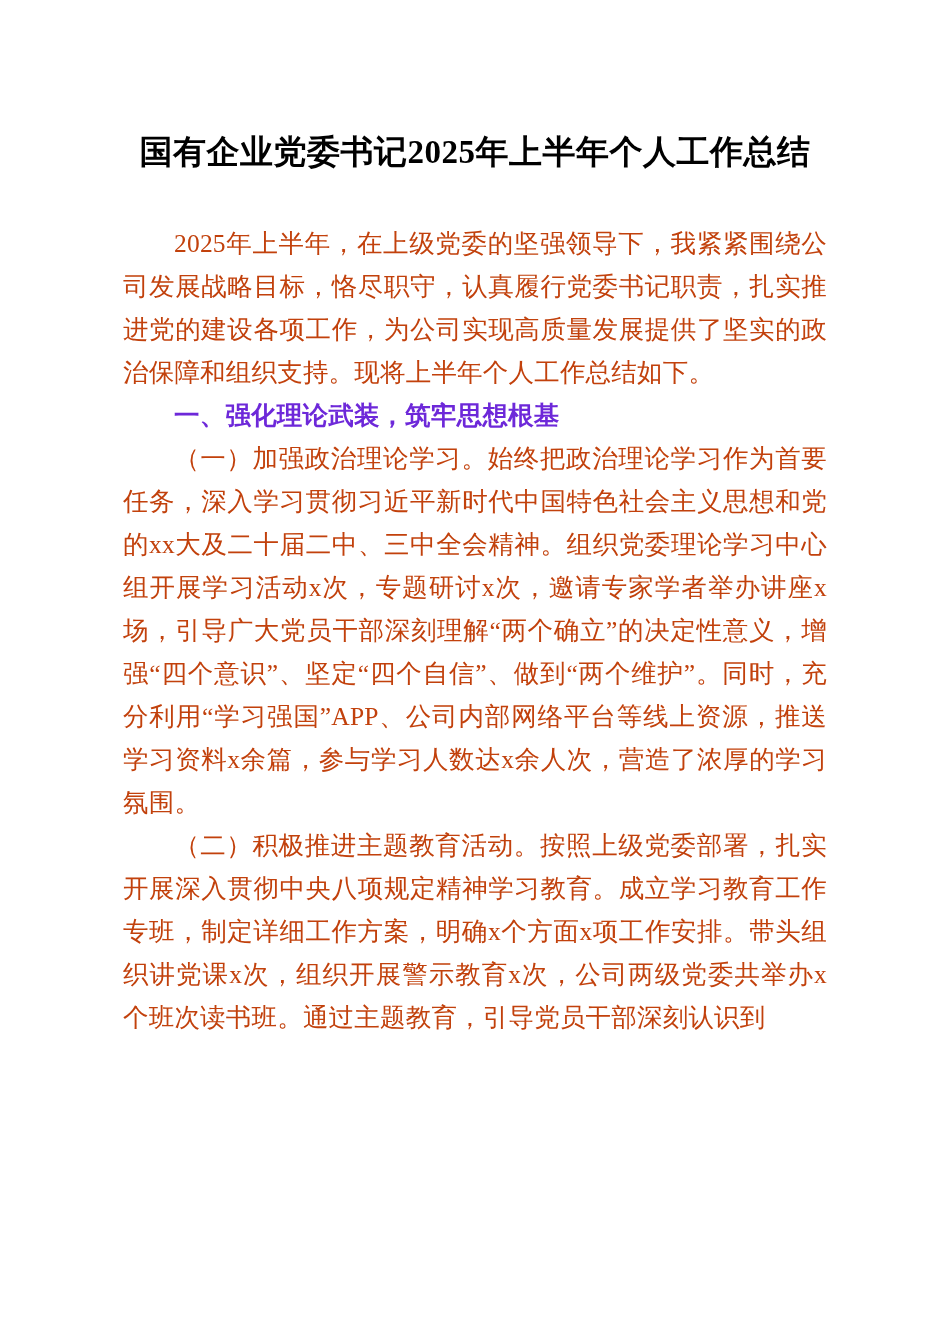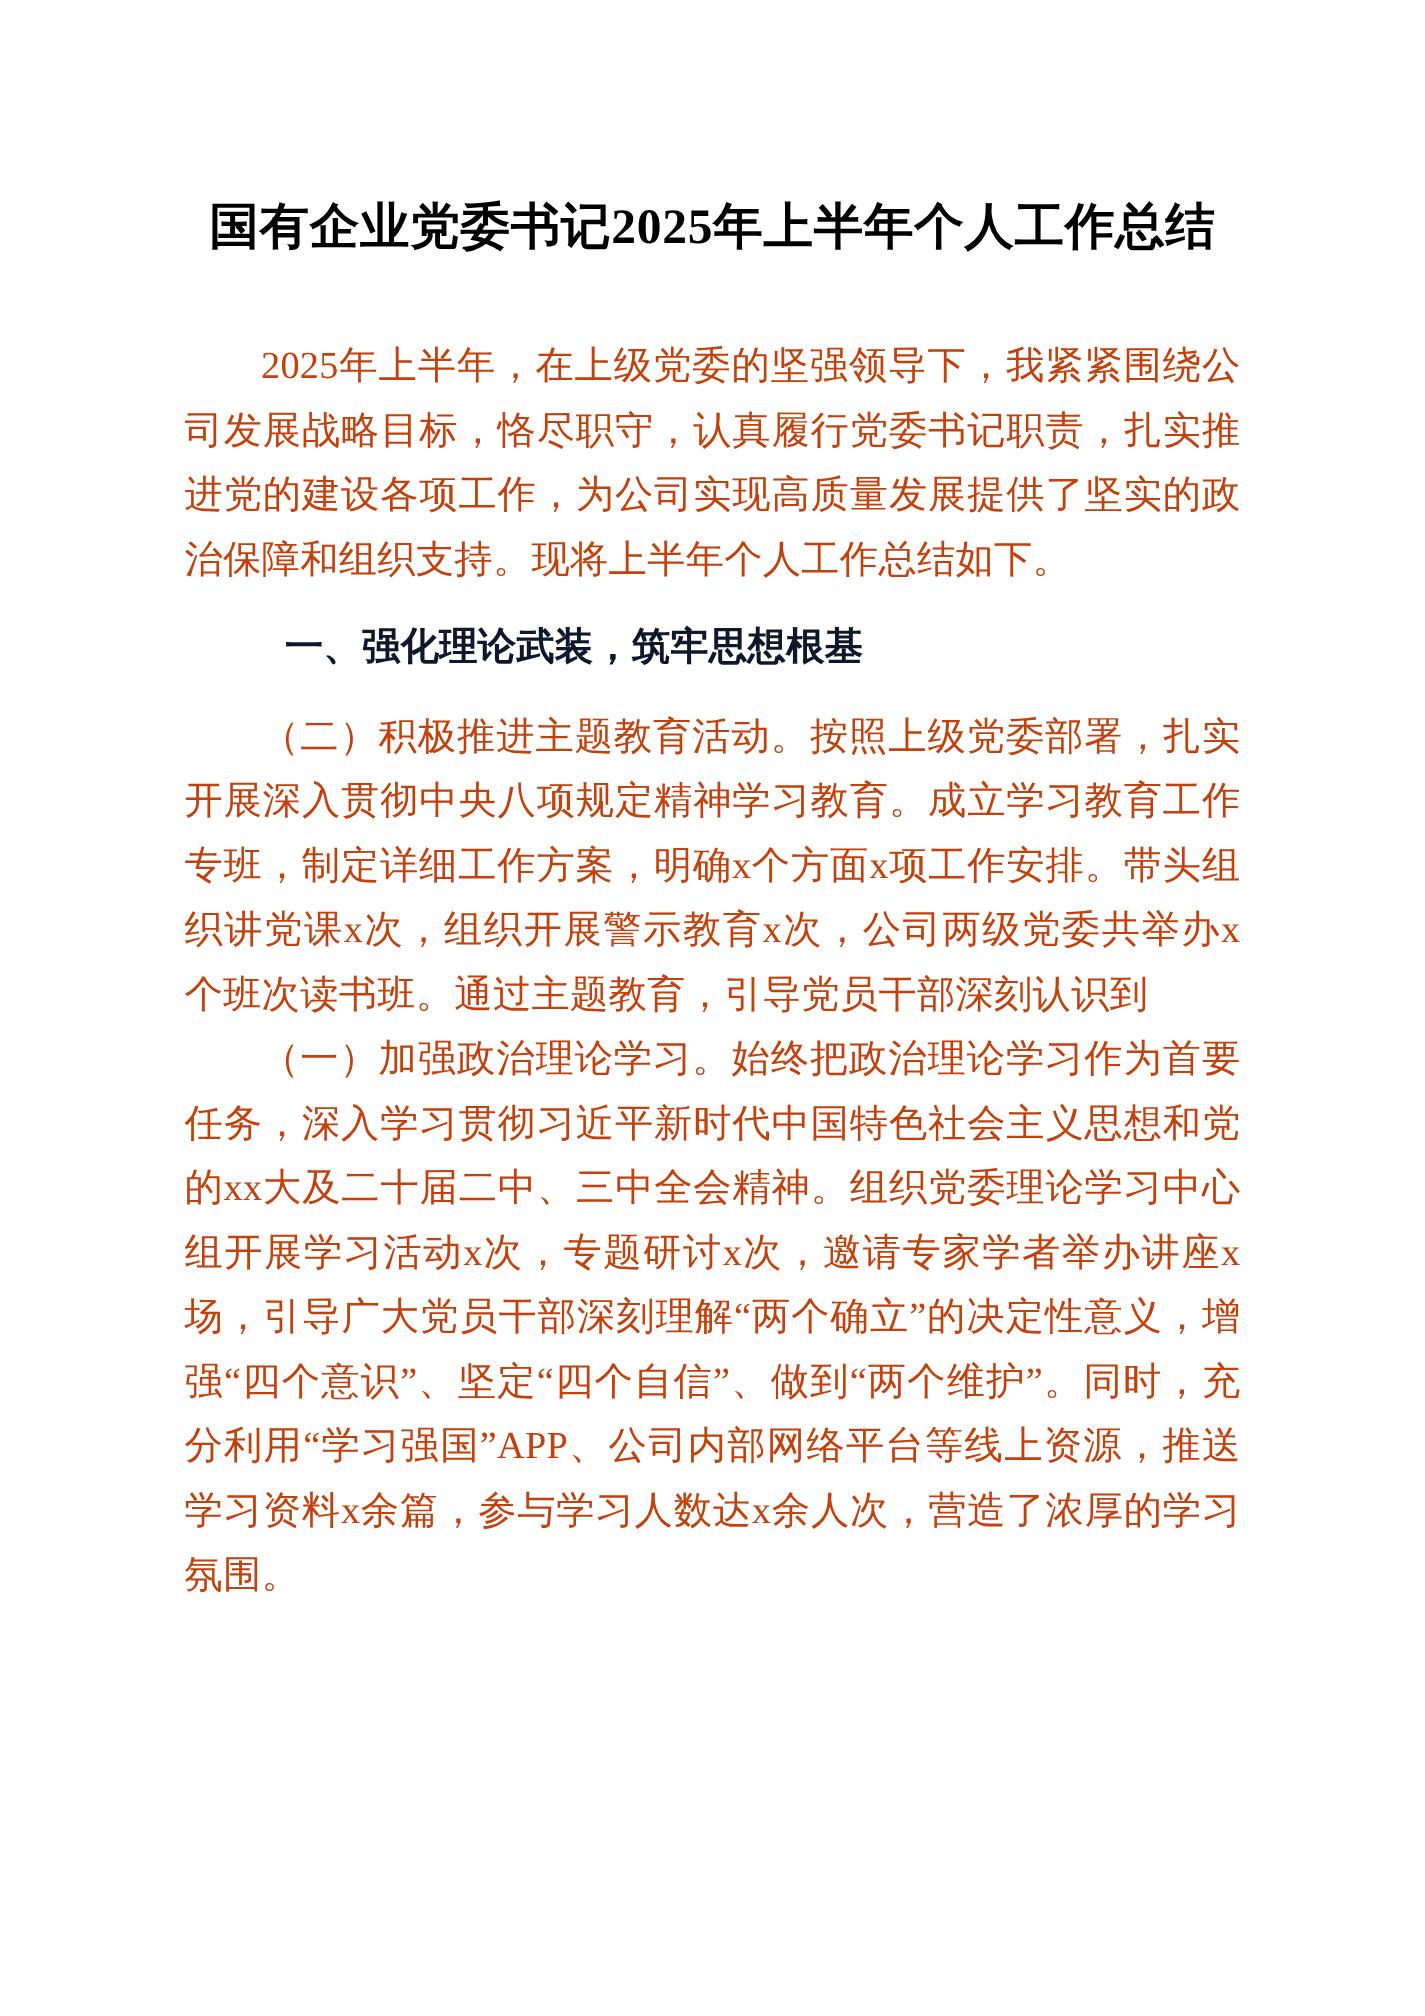--- a/index.html
+++ b/index.html
@@ -59,38 +59,38 @@
     text-indent: 51px;
     color: #c2410c;
     letter-spacing: 0.2px;
   }
 
   .section-heading {
     font-family: "Liberation Sans", "DejaVu Sans", sans-serif;
     font-weight: bold;
     font-size: 25.5px;
     line-height: 43px;
-    margin: 16px;
+    margin: 0;
     text-indent: 51px;
-    color: #0f172a;
+    color: #6d28d9;
     letter-spacing: 0.2px;
   }
 </style>
 </head>
 <body>
 
 <div class="page">
   <div class="content">
 
     <h1 class="doc-title">国有企业党委书记2025年上半年个人工作总结</h1>
 
     <div class="title-gap"></div>
 
     <p class="para">2025年上半年，在上级党委的坚强领导下，我紧紧围绕公司发展战略目标，恪尽职守，认真履行党委书记职责，扎实推进党的建设各项工作，为公司实现高质量发展提供了坚实的政治保障和组织支持。现将上半年个人工作总结如下。</p>
 
     <h2 class="section-heading">一、强化理论武装，筑牢思想根基</h2>
 
+    <p class="para">（一）加强政治理论学习。始终把政治理论学习作为首要任务，深入学习贯彻习近平新时代中国特色社会主义思想和党的xx大及二十届二中、三中全会精神。组织党委理论学习中心组开展学习活动x次，专题研讨x次，邀请专家学者举办讲座x场，引导广大党员干部深刻理解“两个确立”的决定性意义，增强“四个意识”、坚定“四个自信”、做到“两个维护”。同时，充分利用“学习强国”APP、公司内部网络平台等线上资源，推送学习资料x余篇，参与学习人数达x余人次，营造了浓厚的学习氛围。</p>
+
     <p class="para">（二）积极推进主题教育活动。按照上级党委部署，扎实开展深入贯彻中央八项规定精神学习教育。成立学习教育工作专班，制定详细工作方案，明确x个方面x项工作安排。带头组织讲党课x次，组织开展警示教育x次，公司两级党委共举办x个班次读书班。通过主题教育，引导党员干部深刻认识到</p>
-
-    <p class="para">（一）加强政治理论学习。始终把政治理论学习作为首要任务，深入学习贯彻习近平新时代中国特色社会主义思想和党的xx大及二十届二中、三中全会精神。组织党委理论学习中心组开展学习活动x次，专题研讨x次，邀请专家学者举办讲座x场，引导广大党员干部深刻理解“两个确立”的决定性意义，增强“四个意识”、坚定“四个自信”、做到“两个维护”。同时，充分利用“学习强国”APP、公司内部网络平台等线上资源，推送学习资料x余篇，参与学习人数达x余人次，营造了浓厚的学习氛围。</p>
 
   </div>
 </div>
 
 </body></html>

